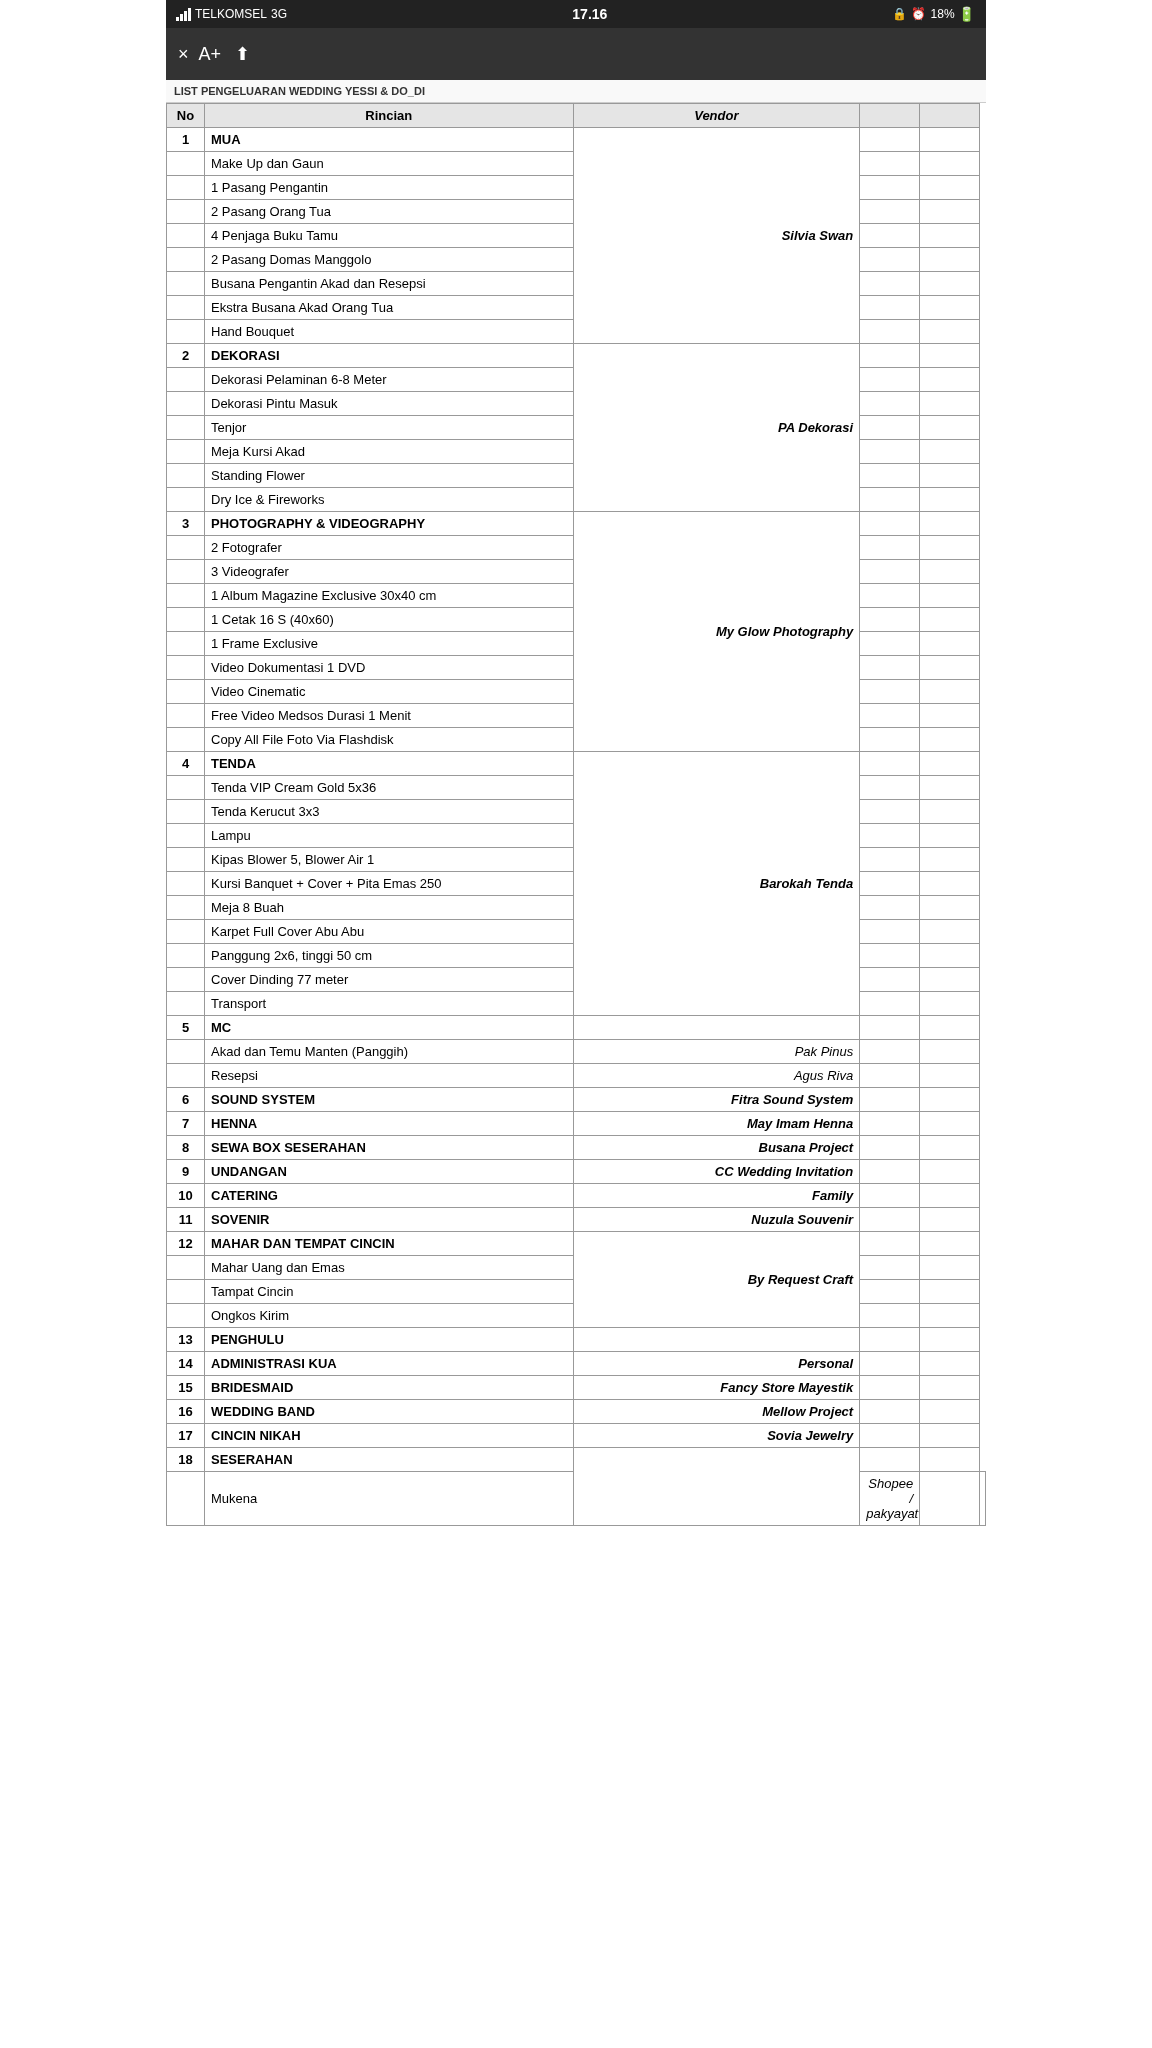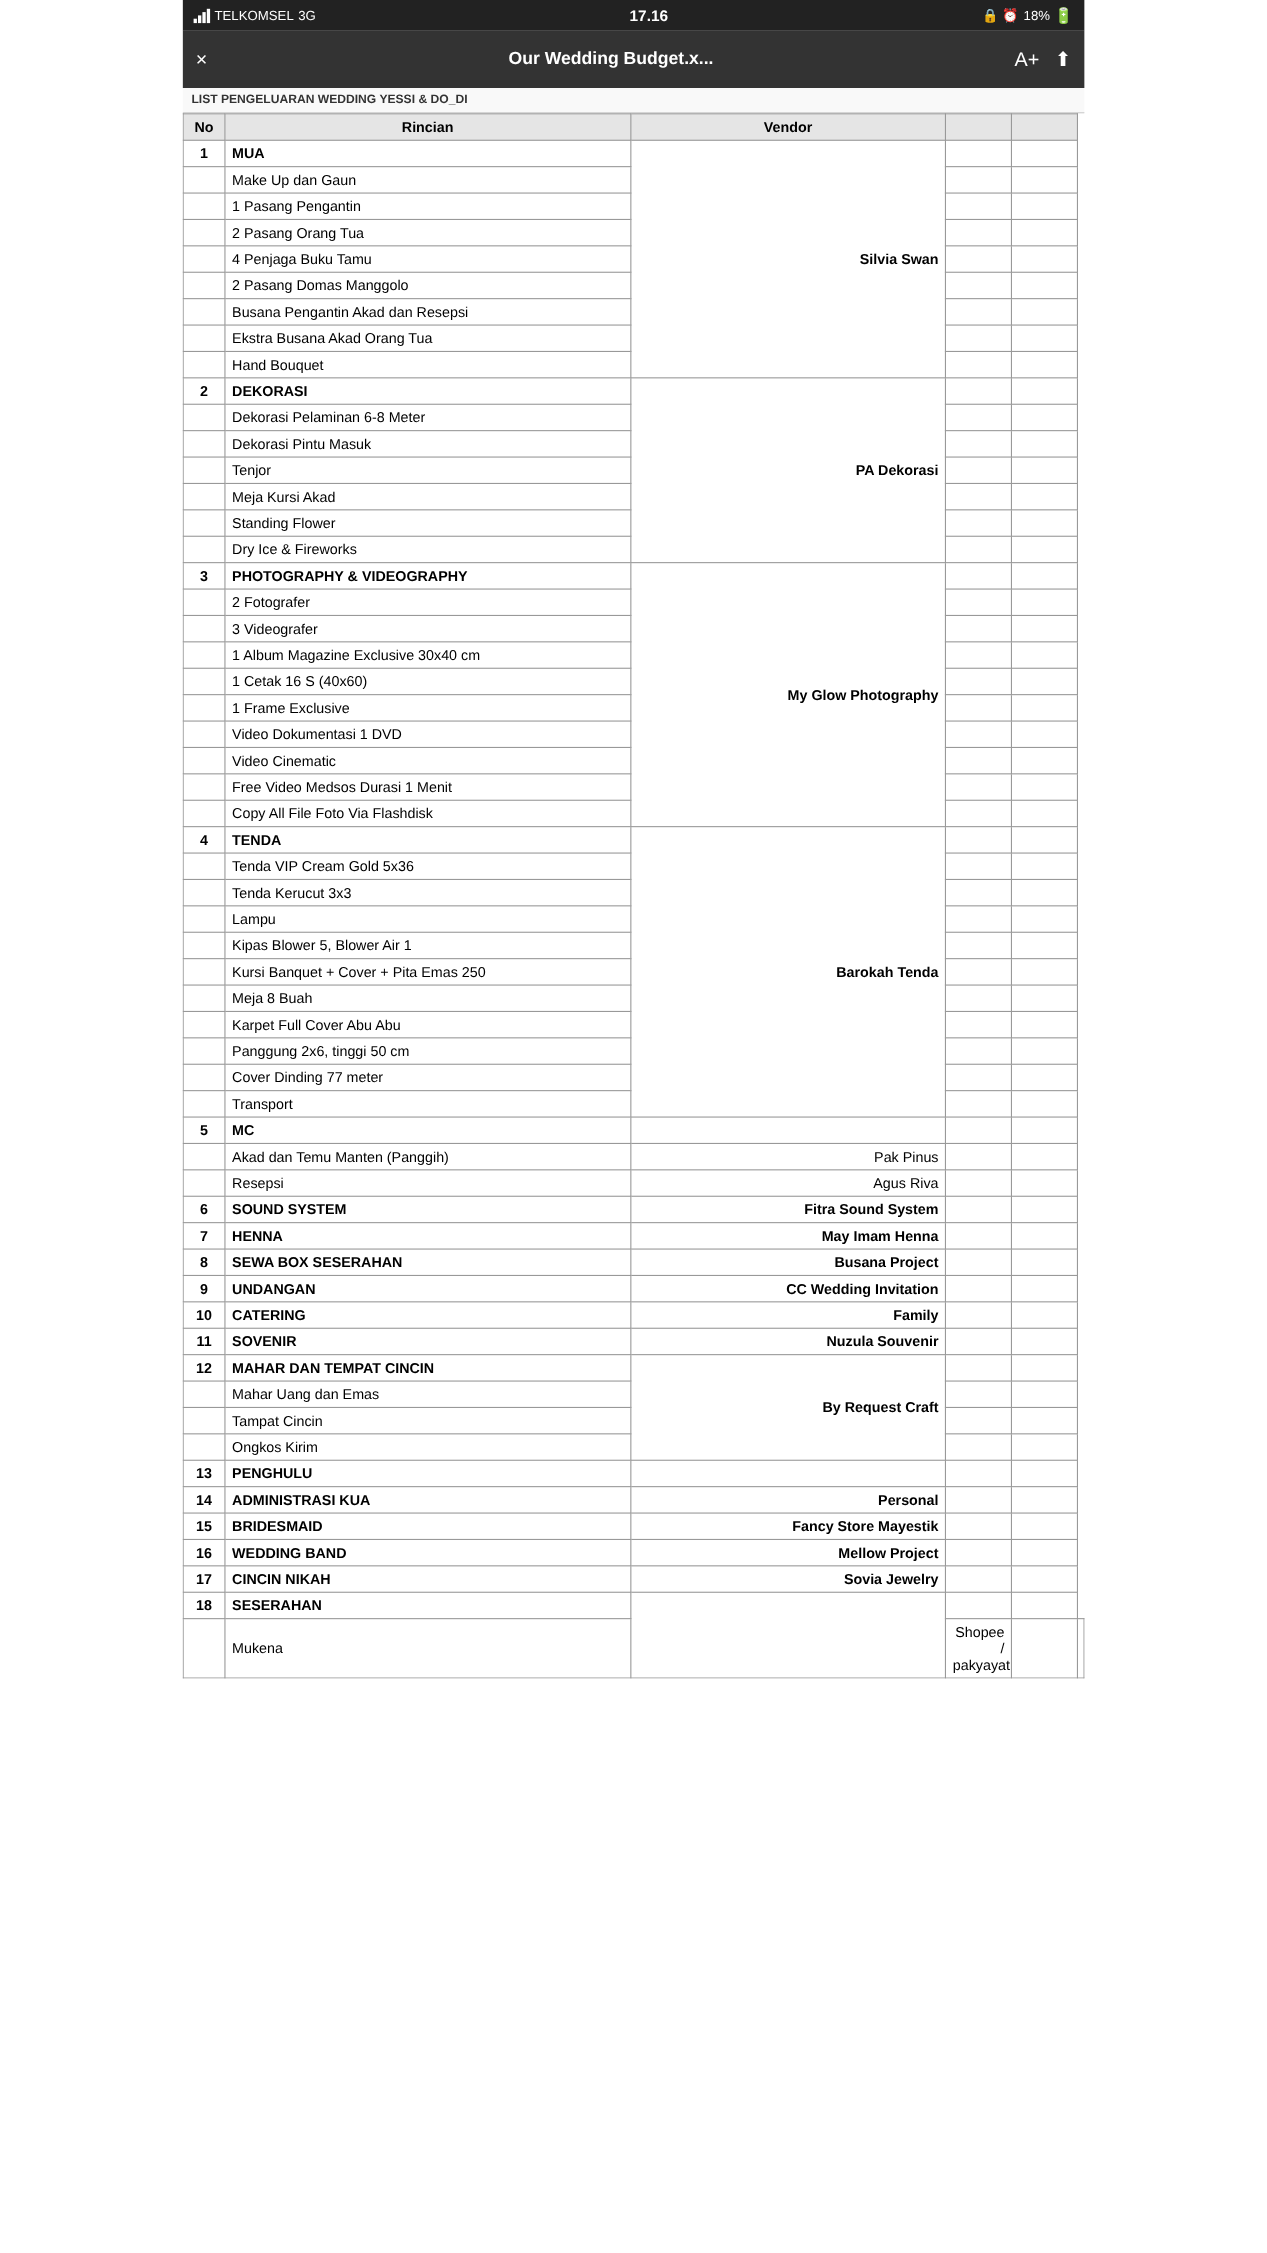--- a/index.html
+++ b/index.html
@@ -78,21 +78,21 @@
       vertical-align: middle;
     }
     .budget-table thead th {
       background: #e5e5e5;
       font-weight: bold;
       text-align: center;
       font-size: 13px;
     }
     .col-no { width: 38px; text-align: center; }
     .col-rincian { width: 45%; }
-    .col-vendor { width: 35%; text-align: center; }
+    .col-vendor { width: 35%; text-align: center; font-style: italic; }
     .col-extra { width: 60px; }
 
     .row-category td {
       font-weight: bold;
       background: #fff;
     }
     .row-category td:first-child {
       text-align: center;
     }
     .row-item td { background: #fff; }
@@ -127,21 +127,20 @@
   <div class="status-right">
     <span>🔒</span>
     <span>⏰</span>
     <span>18%</span>
     <span style="color:#f44; font-size:14px;">🔋</span>
   </div>
 </div>
 
 <div class="top-bar">
   <span class="top-bar-close">×</span>
-  <span class="top-bar-title">Our Wedding Budget.x...</span>
   <div class="top-bar-icons">
     <span class="top-bar-icon">A+</span>
     <span class="top-bar-icon">⬆</span>
   </div>
 </div>
 
 <div class="subtitle">LIST PENGELUARAN WEDDING YESSI &amp; DO_DI</div>
 
 <table class="budget-table">
   <thead>

